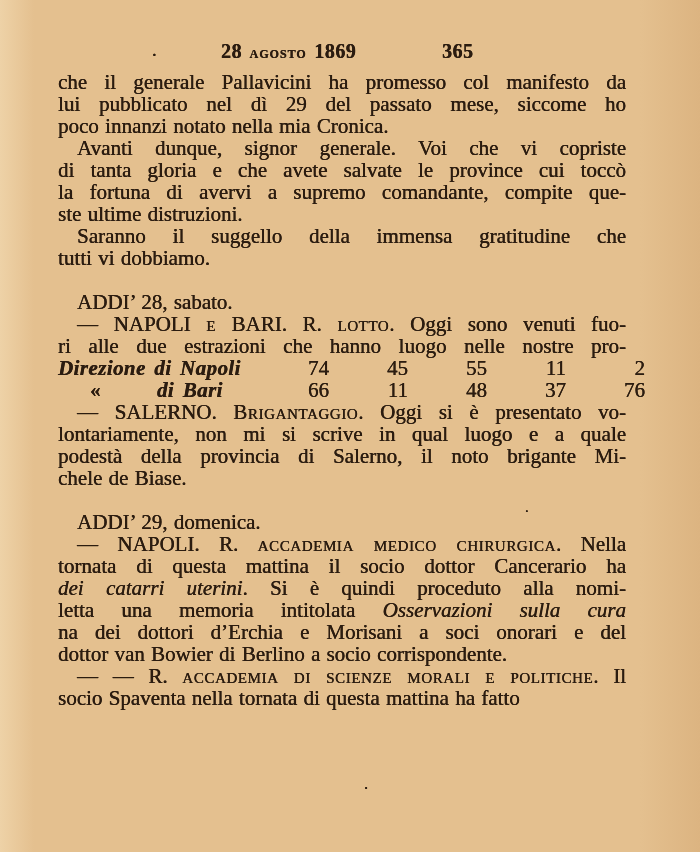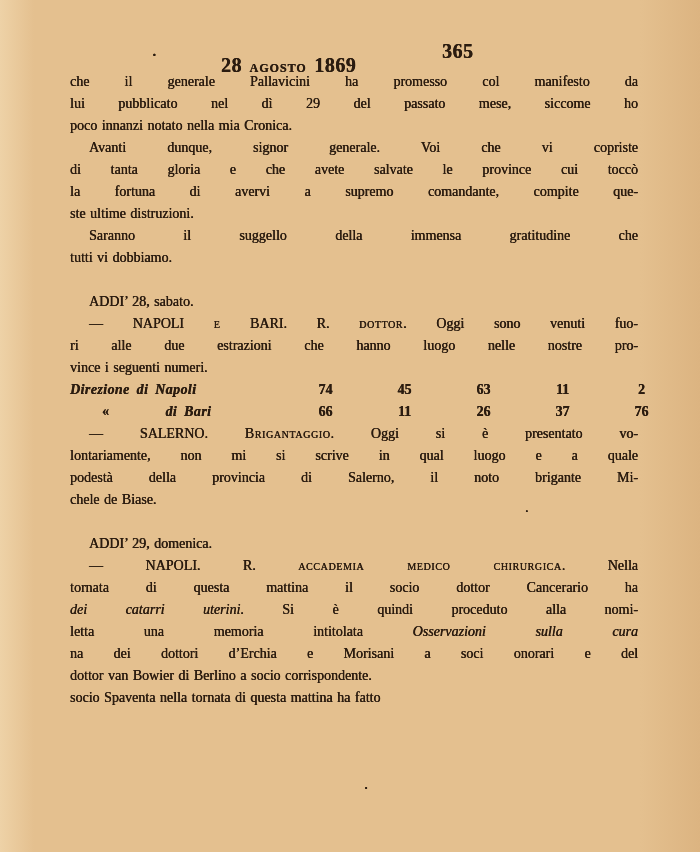--- a/index.html
+++ b/index.html
@@ -20,46 +20,46 @@
     background: linear-gradient(90deg,
       var(--paper-edge) 0px, var(--paper) 34px,
       var(--paper) 640px, var(--paper-dark) 100%);
     text-shadow: 0.3px 0 0 currentColor, 0 0.2px 0.4px rgba(43,28,16,0.45);
   }
   
   .runhead {
     position: absolute; top: 40px; left: 0; width: 100%;
     font-size: 20px; font-weight: bold; letter-spacing: 0.5px;
   }
-  .date { position: absolute; left: 221px; top: 0; white-space: nowrap; word-spacing: 2px; margin-top: 14px; }
+  .date { position: absolute; left: 221px; top: 0; white-space: nowrap; word-spacing: 2px; }
   .date .sc { font-variant: small-caps; font-size: 17.5px; letter-spacing: 1px; }
   .pagenum { position: absolute; left: 442px; top: 0; }
   
   .textbody {
-    position: absolute; left: 70px; top: 71px; width: 568px;
-    font-size: 14px; line-height: 22px; word-spacing: 1px;
+    position: absolute; left: 58px; top: 71px; width: 568px;
+    font-size: 21px; line-height: 22px; word-spacing: 1px;
   }
   .para { margin: 0; }
   .para.gap { margin-top: 22px; }
   .line { text-align: justify; text-align-last: justify; }
   .line.last { text-align-last: left; }
   .line.ind { text-indent: 19px; }
   .s-p {}
   .s-i { font-style: italic; }
   .s-c { font-variant: small-caps; letter-spacing: 0.6px; }
   
   .lotto-row { display: flex; gap: 48px; }
   .lotto-label {
     flex: 0 0 192px; width: 192px;
     font-style: italic; font-weight: bold;
     letter-spacing: 0.4px; word-spacing: 3px; white-space: nowrap;
   }
   .lotto-prefix { font-style: normal; font-weight: bold; margin-left: 32px; }
   .with-prefix .lotto-label-text { margin-left: 56px; }
-  .lotto-num { flex: 0 0 31px; width: 31px; text-align: center; font-weight: bold; }
+  .lotto-num { flex: 0 0 31px; width: 31px; text-align: right; font-weight: normal; }
   
   .ink-dot { position: absolute; font-size: 18px; line-height: 18px; }
   .dot-header { left: 152px; top: 41px; }
   .dot-mid    { left: 525px; top: 499px; font-size: 14px; }
   .dot-footer { left: 364px; top: 775px; font-size: 16px; }
 </style>
 </head>
 <body>
 
 <div class="page">
@@ -88,38 +88,37 @@
         <div class="line last"><span class="s-p">ste ultime distruzioni.</span></div>
       </div>
       <div class="para">
         <div class="line ind"><span class="s-p">Saranno il suggello della immensa gratitudine che</span></div>
         <div class="line last"><span class="s-p">tutti vi dobbiamo.</span></div>
       </div>
       <div class="para gap">
         <div class="line last ind"><span class="s-p">ADDI’ 28, sabato.</span></div>
       </div>
       <div class="para">
-        <div class="line ind"><span class="s-p">— NAPOLI </span><span class="s-c">e</span><span class="s-p"> BARI. R. </span><span class="s-c">dottor</span><span class="s-p">. Oggi sono venuti fuo-</span></div>
+        <div class="line ind"><span class="s-p">— NAPOLI </span><span class="s-c">e</span><span class="s-p"> BARI. R. </span><span class="s-c">lotto</span><span class="s-p">. Oggi sono venuti fuo-</span></div>
         <div class="line"><span class="s-p">ri alle due estrazioni che hanno luogo nelle nostre pro-</span></div>
-        <div class="line last"><span class="s-p">vince i seguenti numeri.</span></div>
       </div>
       <div class="lotto">
         <div class="lotto-row">
           <div class="lotto-label"><span class="lotto-label-text">Direzione di Napoli</span></div>
           <span class="lotto-num">74</span>
           <span class="lotto-num">45</span>
-          <span class="lotto-num">63</span>
+          <span class="lotto-num">55</span>
           <span class="lotto-num">11</span>
           <span class="lotto-num">2</span>
         </div>
         <div class="lotto-row with-prefix">
           <div class="lotto-label"><span class="lotto-prefix">«</span><span class="lotto-label-text">di Bari</span></div>
           <span class="lotto-num">66</span>
           <span class="lotto-num">11</span>
-          <span class="lotto-num">26</span>
+          <span class="lotto-num">48</span>
           <span class="lotto-num">37</span>
           <span class="lotto-num">76</span>
         </div>
       </div>
       <div class="para">
         <div class="line ind"><span class="s-p">— SALERNO. </span><span class="s-c">Brigantaggio</span><span class="s-p">. Oggi si è presentato vo-</span></div>
         <div class="line"><span class="s-p">lontariamente, non mi si scrive in qual luogo e a quale</span></div>
         <div class="line"><span class="s-p">podestà della provincia di Salerno, il noto brigante Mi-</span></div>
         <div class="line last"><span class="s-p">chele de Biase.</span></div>
       </div>
@@ -128,20 +127,21 @@
       </div>
       <div class="para">
         <div class="line ind"><span class="s-p">— NAPOLI. R. </span><span class="s-c">accademia medico chirurgica</span><span class="s-p">. Nella</span></div>
         <div class="line"><span class="s-p">tornata di questa mattina il socio dottor Cancerario ha</span></div>
         <div class="line"><span class="s-i">dei catarri uterini</span><span class="s-p">. Si è quindi proceduto alla nomi-</span></div>
         <div class="line"><span class="s-p">letta una memoria intitolata </span><span class="s-i">Osservazioni sulla cura</span></div>
         <div class="line"><span class="s-p">na dei dottori d’Erchia e Morisani a soci onorari e del</span></div>
         <div class="line last"><span class="s-p">dottor van Bowier di Berlino a socio corrispondente.</span></div>
       </div>
       <div class="para">
+        <div class="line ind"><span class="s-p">— — R. </span><span class="s-c">accademia di scienze morali e politiche</span><span class="s-p">. Il</span></div>
         <div class="line last"><span class="s-p">socio Spaventa nella tornata di questa mattina ha fatto</span></div>
       </div>
     </div>
 
   <span class="ink-dot dot-mid">.</span>
   <span class="ink-dot dot-footer">.</span>
 
 </div>
 
 </body></html>

